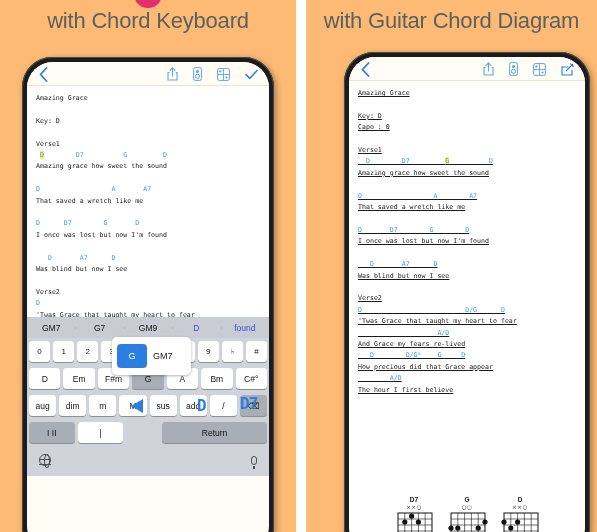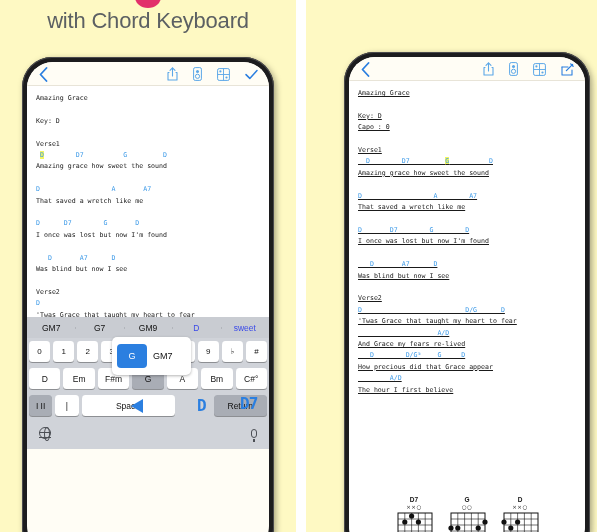--- a/index.html
+++ b/index.html
@@ -7,21 +7,21 @@
     width: 597px; height: 532px;
     overflow: hidden;
     background: #ffffff;
     font-family: "Liberation Sans", sans-serif;
   }
   .stage { position: relative; width: 597px; height: 532px; }
 
   
   .panel {
     position: absolute; top: 0; height: 532px;
-    background: #fef9c3;
+    background: #fdba74;
     overflow: hidden;
   }
   #panel-left  { left: 0;   width: 296px; }
   #panel-gap   { position:absolute; left:296px; top:0; width:10px; height:532px; background:#ffffff; }
   #panel-right { left: 306px; width: 291px; }
 
   .panel-heading {
     position: absolute; top: 8px; left: 0; width: 100%;
     text-align: center;
     font-size: 22px; color: #5c6063; letter-spacing: -0.2px;
@@ -281,21 +281,21 @@
 <span class="chordline">D</span>
 <span>'Twas Grace that taught my heart to fear</span>
 </div>
 
         <div class="keyboard">
           <div class="suggest">
               <div class="sug">GM7</div>
               <div class="sug">G7</div>
               <div class="sug">GM9</div>
               <div class="sug accent">D</div>
-              <div class="sug accent">sweet</div>
+              <div class="sug accent">found</div>
             </div>
           <div class="krow numrow numrow-wrap">
             <div class="popup">
               <div class="selkey">G</div>
               <div class="altkey">GM7</div>
             </div>
           <div class="key">0</div>
               <div class="key">1</div>
               <div class="key">2</div>
               <div class="key">3</div>
@@ -309,41 +309,51 @@
           <div class="krow">
               <div class="key">D</div>
               <div class="key">Em</div>
               <div class="key">F#m</div>
               <div class="key dark">G</div>
               <div class="key">A</div>
               <div class="key">Bm</div>
               <div class="key">C#°</div>
             </div>
           <div class="krow">
+              <div class="key">aug</div>
+              <div class="key">dim</div>
+              <div class="key">m</div>
+              <div class="key">M</div>
+              <div class="key">sus</div>
+              <div class="key">add</div>
+              <div class="key">/</div>
+              <div class="key dark">⌫</div>
+            </div>
+          <div class="krow">
               <div class="key dark">I II</div>
               <div class="key">|</div>
-              <div class="key space">Space</div>
               <div class="key dark wide2">Return</div>
             </div>
           <div class="kbbottom">
             <span class="globe"></span>
             <span class="mic"></span>
           </div>
         </div>
 
         <div class="overlay-caret"></div>
         <div class="overlay-chord" id="ov-d">D</div>
         <div class="overlay-chord" id="ov-d7">D7</div>
       </div>
     </div>
   </div>
 
   <div id="panel-gap"></div>
 
   <div class="panel" id="panel-right">
+    <div class="panel-heading">with Guitar Chord Diagram</div>
 
     <div class="phone" id="phone-right">
       <div class="screen">
         <div class="notch">
           <div class="speaker"></div>
           <div class="cam"></div>
         </div>
 
 
         <div class="navbar">

